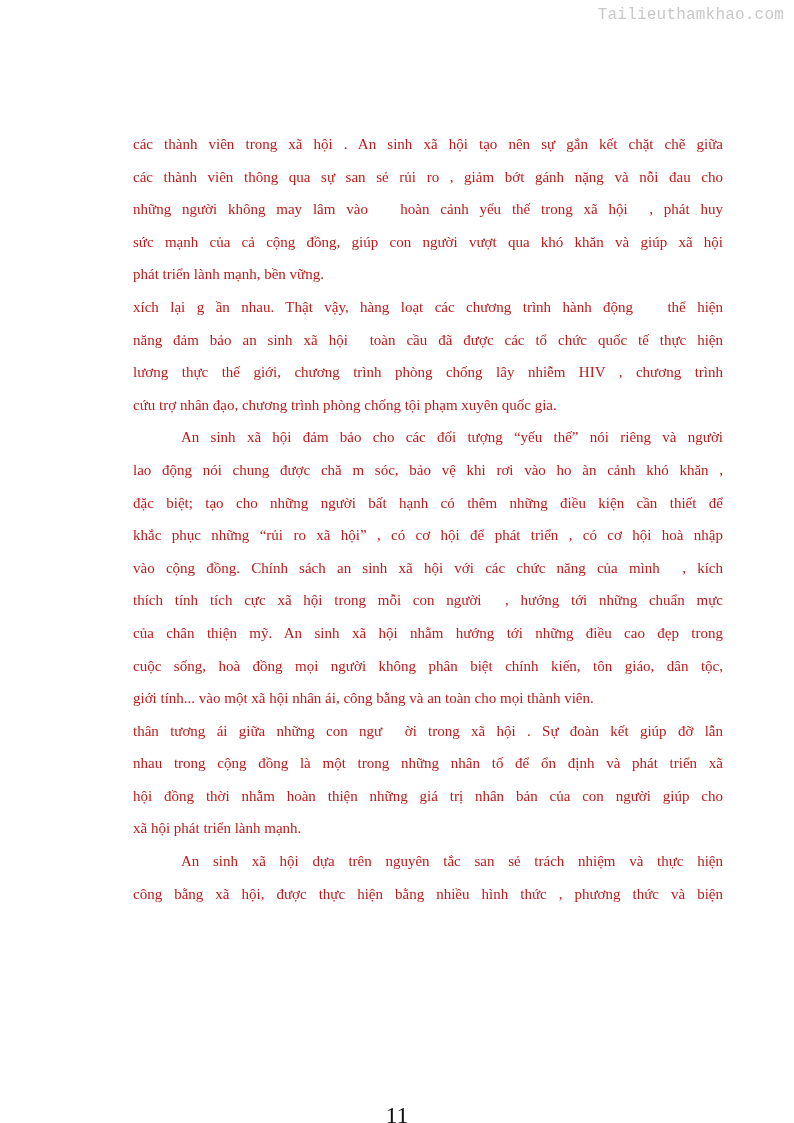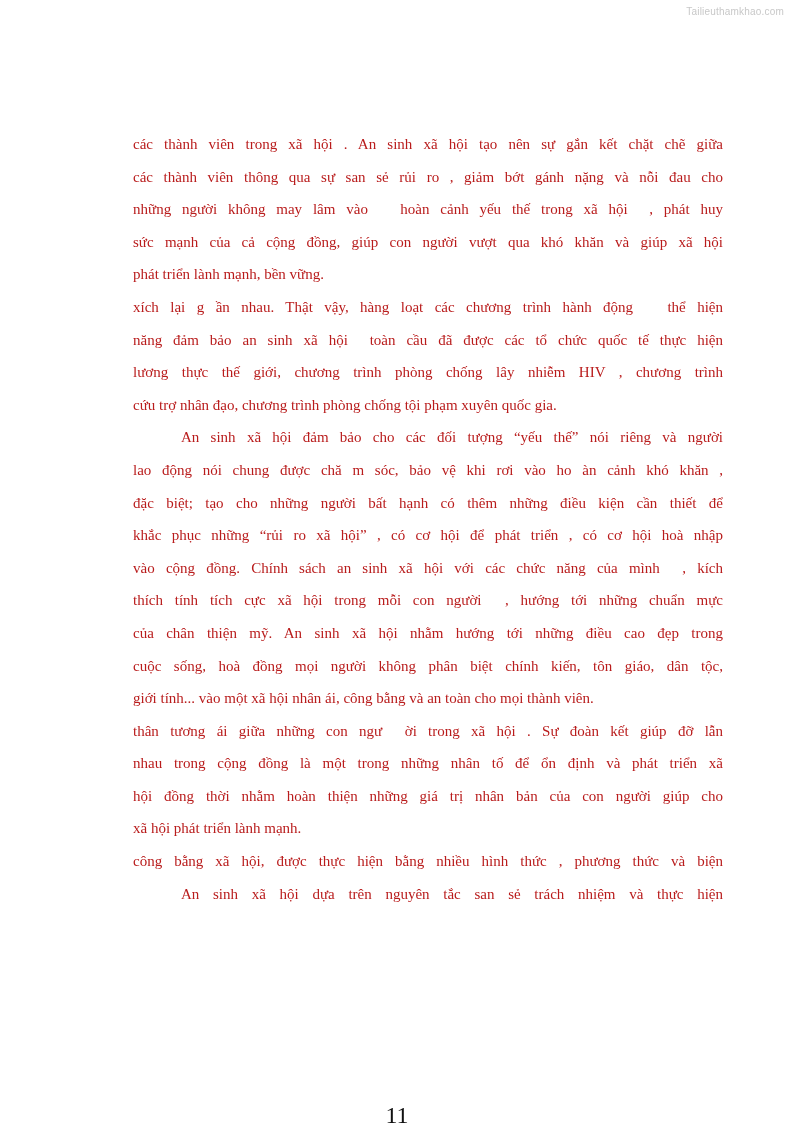--- a/index.html
+++ b/index.html
@@ -1,19 +1,19 @@
 <!DOCTYPE html>
 <html><head>
 <meta charset="utf-8">
 <style>
   html, body { margin: 0; padding: 0; background: #ffffff; }
   body { width: 794px; height: 1123px; position: relative; overflow: hidden; }
   .watermark {
     position: absolute; top: 6px; right: 10px;
-    font-family: Liberation Sans, sans-serif; font-size: 10px;
+    font-family: Liberation Mono, monospace; font-size: 16px;
     color: #c8c8c8; letter-spacing: 0.2px;
   }
   .page-body {
     position: absolute; left: 133px; top: 128px; width: 590px;
     font-family: "Liberation Serif", serif; font-size: 15px; color: #b91c1c;
   }
   .line {
     display: block; height: 32.6px; line-height: 32.6px;
     white-space: pre; text-align: justify;
   }
@@ -59,18 +59,18 @@
   </div>
 
   <div>
     <span class="line justify">thân tương ái giữa những con ngư  ời trong xã hội . Sự đoàn kết giúp đỡ lẫn</span>
     <span class="line justify">nhau trong cộng đồng là một trong những nhân tố để ổn định và phát triển xã</span>
     <span class="line justify">hội đồng thời nhằm hoàn thiện những giá trị nhân bản của con người giúp cho</span>
     <span class="line">xã hội phát triển lành mạnh.</span>
   </div>
 
   <div>
+    <span class="line justify indent">An sinh xã hội dựa trên nguyên tắc san sẻ trách nhiệm và thực hiện</span>
     <span class="line justify">công bằng xã hội, được thực hiện bằng nhiều hình thức , phương thức và biện</span>
-    <span class="line justify indent">An sinh xã hội dựa trên nguyên tắc san sẻ trách nhiệm và thực hiện</span>
   </div>
 </div>
 
 <div class="page-number">11</div>
 
 </body></html>

